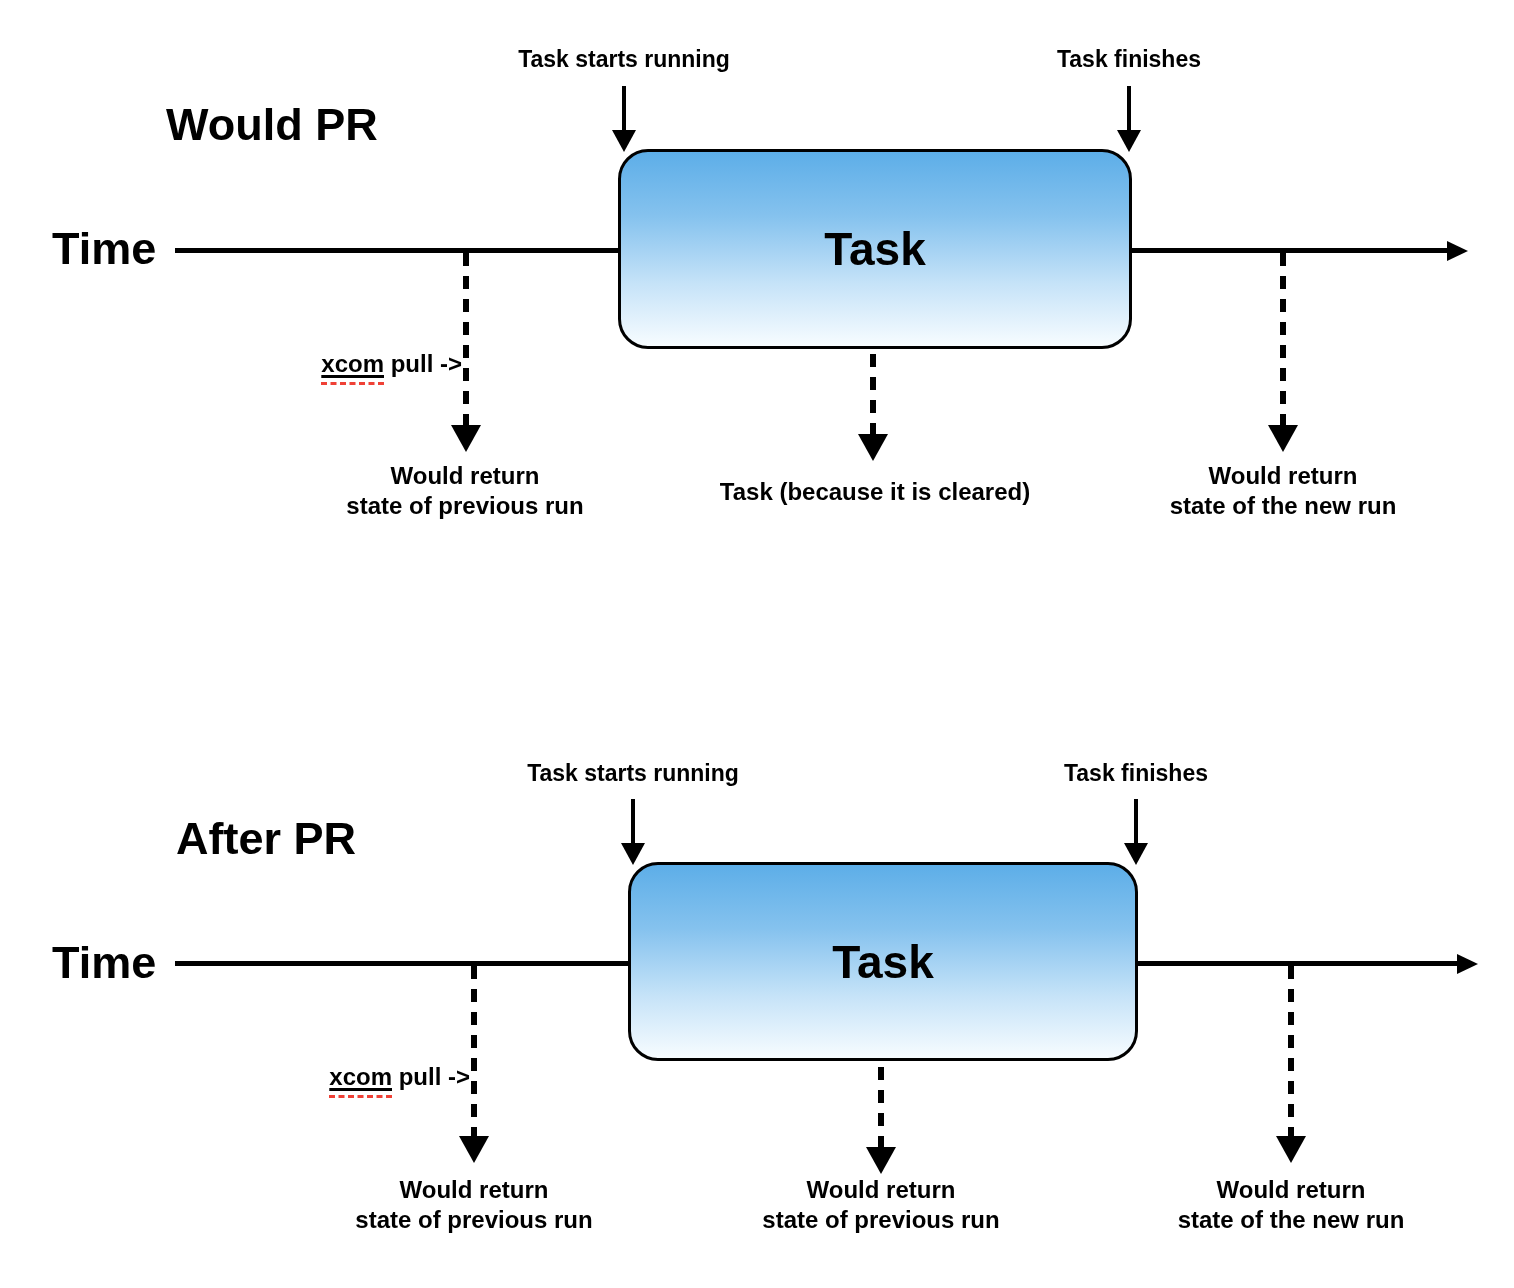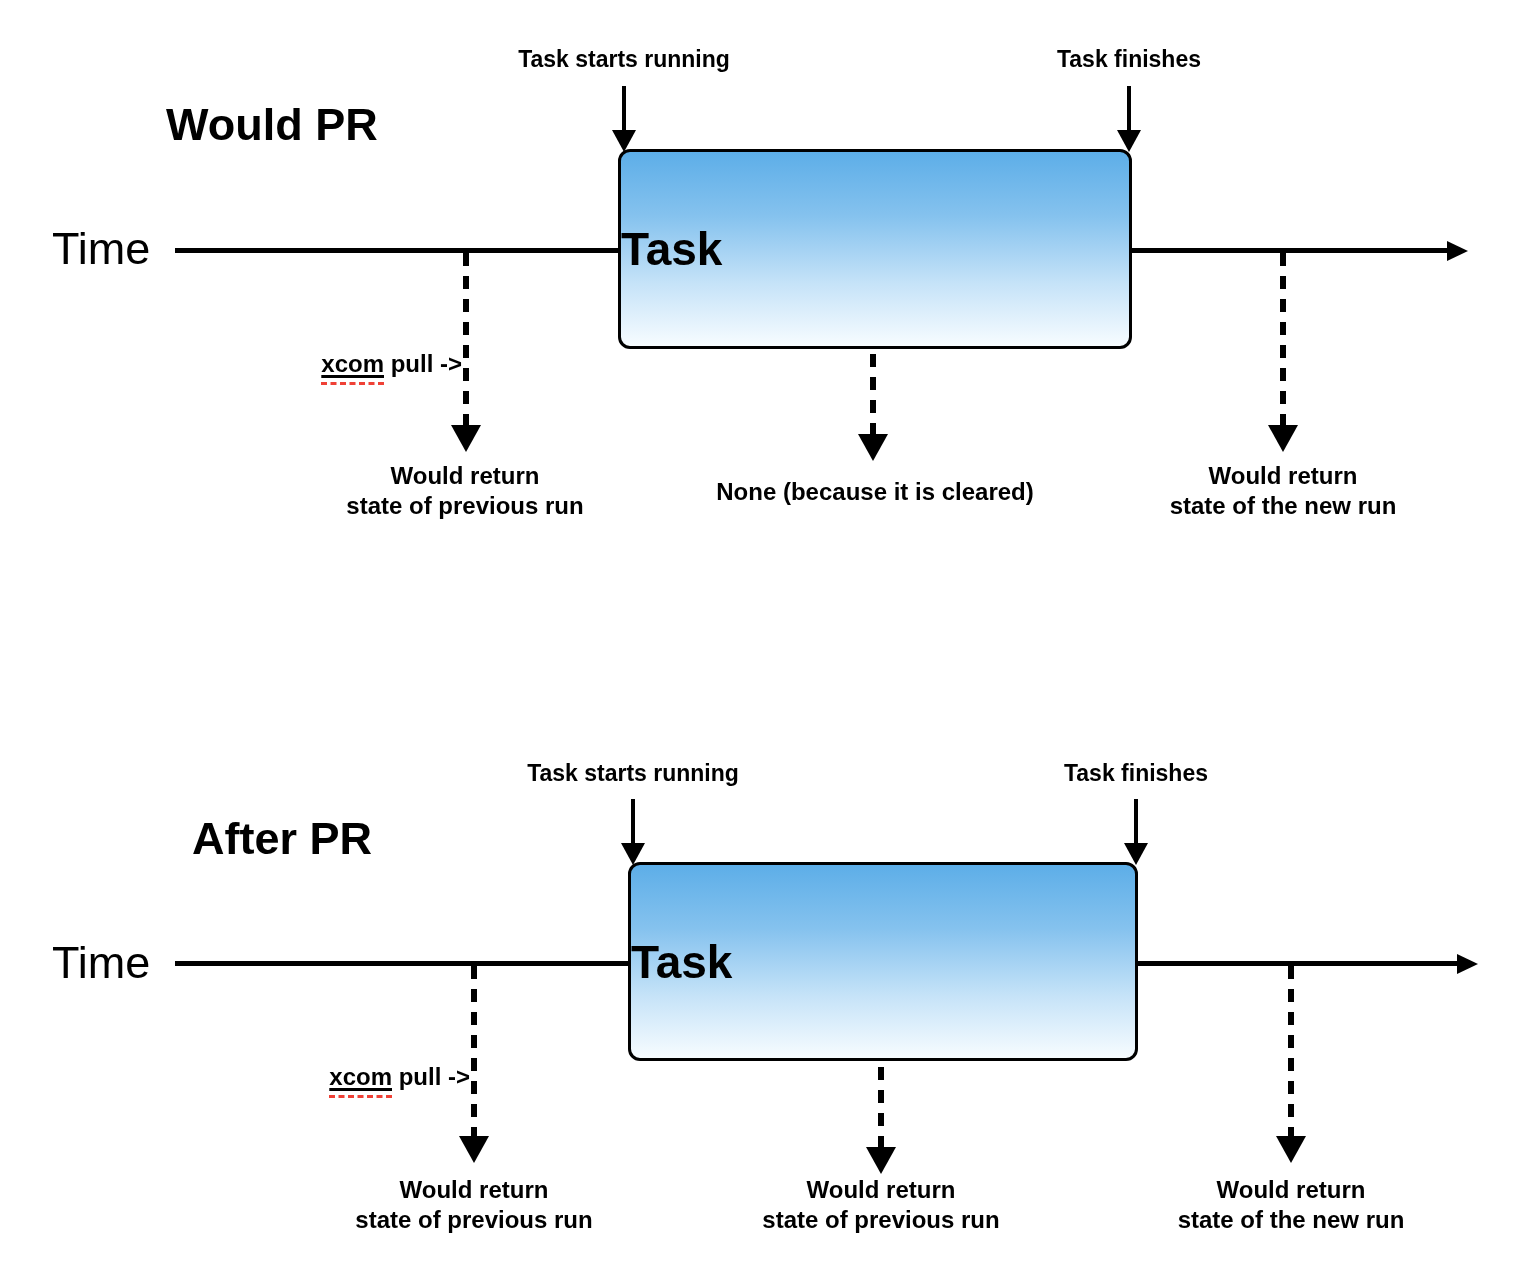--- a/index.html
+++ b/index.html
@@ -26,21 +26,21 @@
     position: absolute;
     font-size: 45px;
     font-weight: 700;
     line-height: 46px;
     white-space: nowrap;
     margin: 0;
   }
   .time-label {
     position: absolute;
     font-size: 45px;
-    font-weight: 400;
+    font-weight: 700;
     line-height: 46px;
     white-space: nowrap;
     text-align: right;
   }
   .event-label {
     position: absolute;
     transform: translateX(-50%);
     font-size: 23px;
     font-weight: 700;
     white-space: nowrap;
@@ -89,25 +89,25 @@
     transform: translateY(-50%);
     border-top: 10px solid transparent;
     border-bottom: 10px solid transparent;
     border-left: 21px solid #000;
   }
   
   .task-box {
     position: absolute;
     box-sizing: border-box;
     border: 3px solid #000;
-    border-radius: 12px;
+    border-radius: 30px;
     background: linear-gradient(180deg, #5daee8 0%, #85c2ee 33%, #c6e3f8 68%, #f7fcff 100%);
     display: flex;
     align-items: center;
-    justify-content: flex-start;
+    justify-content: center;
   }
   .task-box-label {
     font-size: 46px;
     font-weight: 700;
   }
   
   .solid-arrow {
     position: absolute;
     width: 4px;
     background: #000;
@@ -165,39 +165,39 @@
   </div>
 
   <div class="xcom-label" style="right:1064px; top:350px;"><span class="xcom-word">xcom</span><span> pull -&gt;</span></div>
 
   <div class="callout" style="left:465px; top:461px;">
     <div>Would return</div>
     <div>state of previous run</div>
   </div>
 
   <div class="callout" style="left:875px; top:477px;">
-    <div>None (because it is cleared)</div>
+    <div>Task (because it is cleared)</div>
   </div>
 
   <div class="callout" style="left:1283px; top:461px;">
     <div>Would return</div>
     <div>state of the new run</div>
   </div>
 
 </section>
 
 <section class="diagram" style="top:712px; height:576px;">
 
   <div class="event-label" style="left:633px; top:48px;">Task starts running</div>
   <div class="event-label" style="left:1136px; top:48px;">Task finishes</div>
 
   <div class="solid-arrow" style="left:631px; top:87px; height:44px;"></div>
   <div class="solid-arrow" style="left:1134px; top:87px; height:44px;"></div>
 
-  <h2 class="diagram-title" style="left:192px; top:104px;">After PR</h2>
+  <h2 class="diagram-title" style="left:176px; top:104px;">After PR</h2>
 
   <div class="time-label" style="left:52px; top:228px;">Time</div>
 
   <div class="timeline" style="left:175px; top:249px; width:1282px;"></div>
 
   <div class="dashed-arrow" style="left:471px; top:254px; height:170px;"></div>
   <div class="dashed-arrow" style="left:878px; top:355px; height:80px;"></div>
   <div class="dashed-arrow" style="left:1288px; top:254px; height:170px;"></div>
 
   <div class="task-box" style="left:628px; top:150px; width:510px; height:199px;">

